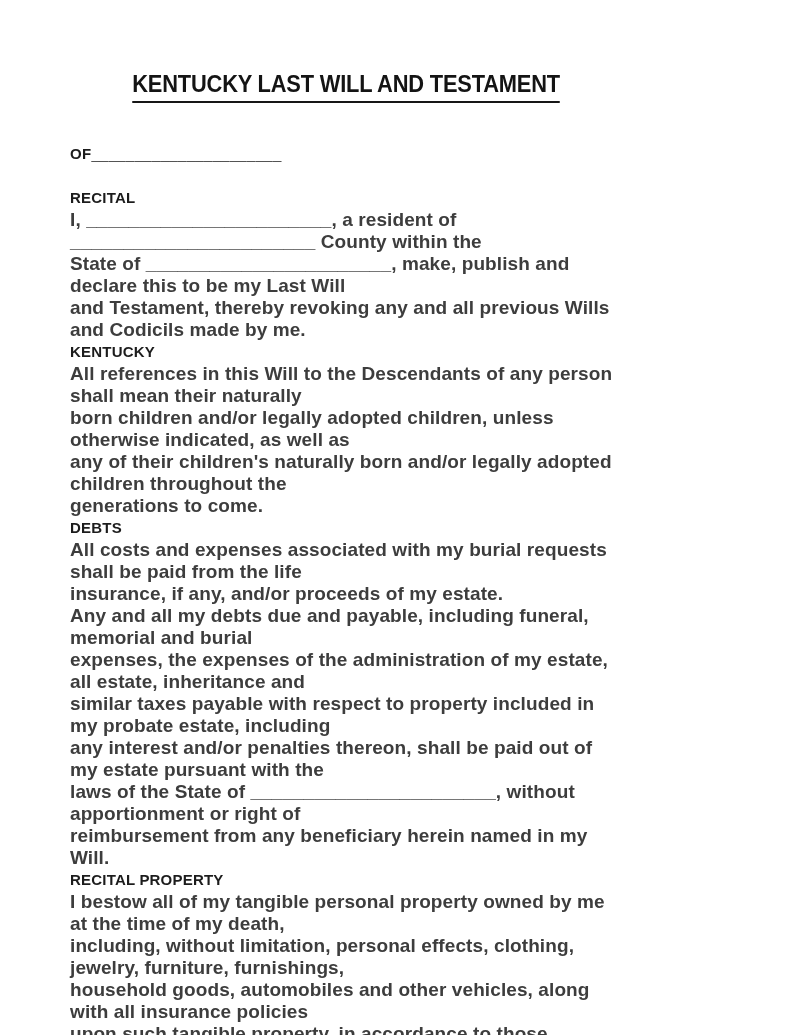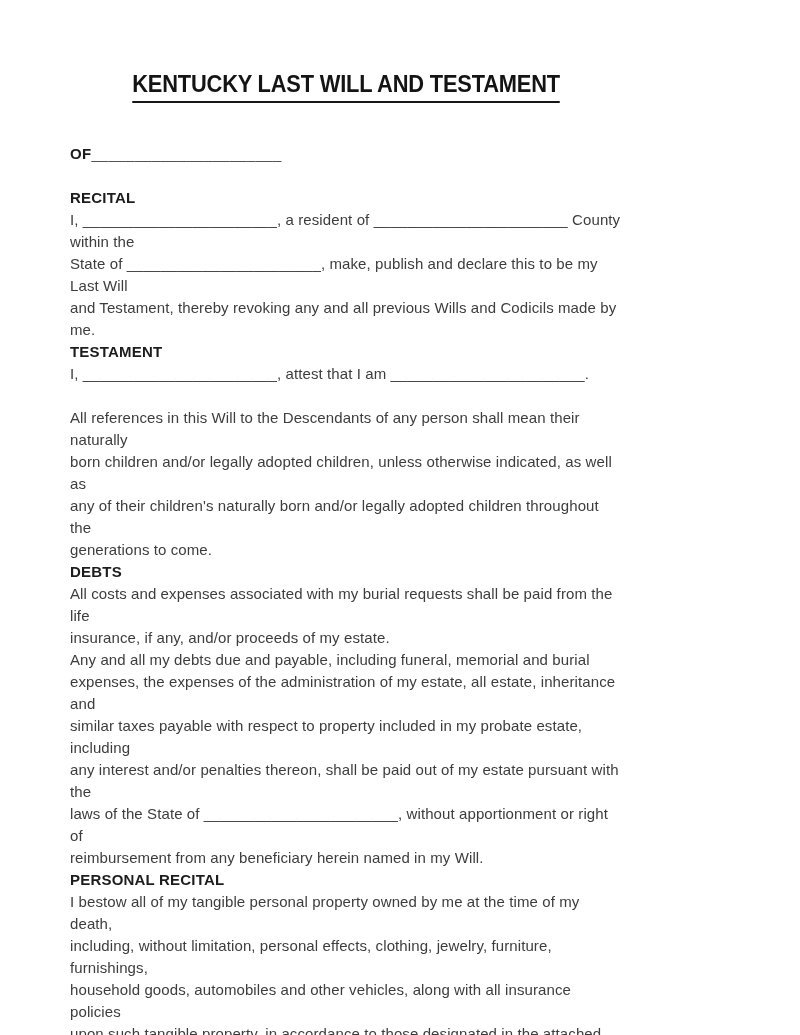--- a/index.html
+++ b/index.html
@@ -53,47 +53,47 @@
   .sec-heading {
     margin: 0;
     font-size: 15px;
     font-weight: bold;
     color: #1c1c1c;
     line-height: 22px;
     letter-spacing: 0.2px;
   }
   .body-par {
     margin: 0 0 22px 0;
-    font-size: 15px;
+    font-size: 19px;
     line-height: 22px;
     color: #3d3d3d;
     white-space: pre-line;
     letter-spacing: 0.1px;
+    font-weight: bold;
   }
   .body-par:last-child { margin-bottom: 0; }
 </style>
 </head>
 <body>
 
 <div class="page">
 
   <h1 class="title-wrap"><span class="doc-title">KENTUCKY LAST WILL AND TESTAMENT</span></h1>
 
   <p class="of-line"><span class="of-label">OF</span><span class="of-blank">______________________</span></p>
 
   <section>
     <h2 class="sec-heading">RECITAL</h2>
     <p class="body-par">I, _______________________, a resident of _______________________ County within the
 State of _______________________, make, publish and declare this to be my Last Will
 and Testament, thereby revoking any and all previous Wills and Codicils made by me.</p>
   </section>
 
   <section>
-    <h2 class="sec-heading">TESTAMENT</h2>
-    <p class="body-par">I, _______________________, attest that I am _______________________.</p>
+    <h2 class="sec-heading">KENTUCKY</h2>
     <p class="body-par">All references in this Will to the Descendants of any person shall mean their naturally
 born children and/or legally adopted children, unless otherwise indicated, as well as
 any of their children's naturally born and/or legally adopted children throughout the
 generations to come.</p>
   </section>
 
   <section>
     <h2 class="sec-heading">DEBTS</h2>
     <p class="body-par">All costs and expenses associated with my burial requests shall be paid from the life
 insurance, if any, and/or proceeds of my estate.</p>
@@ -102,21 +102,21 @@
   <section>
     <p class="body-par">Any and all my debts due and payable, including funeral, memorial and burial
 expenses, the expenses of the administration of my estate, all estate, inheritance and
 similar taxes payable with respect to property included in my probate estate, including
 any interest and/or penalties thereon, shall be paid out of my estate pursuant with the
 laws of the State of _______________________, without apportionment or right of
 reimbursement from any beneficiary herein named in my Will.</p>
   </section>
 
   <section>
-    <h2 class="sec-heading">PERSONAL RECITAL</h2>
+    <h2 class="sec-heading">RECITAL PROPERTY</h2>
     <p class="body-par">I bestow all of my tangible personal property owned by me at the time of my death,
 including, without limitation, personal effects, clothing, jewelry, furniture, furnishings,
 household goods, automobiles and other vehicles, along with all insurance policies
 upon such tangible property, in accordance to those designated in the attached
 Schedule - Beneficiary Designations, and if any of them shall be under the age of
 eighteen (18) years, then it shall be held in trust until such time as (s)he becomes of
 age.</p>
   </section>
 
 </div>

